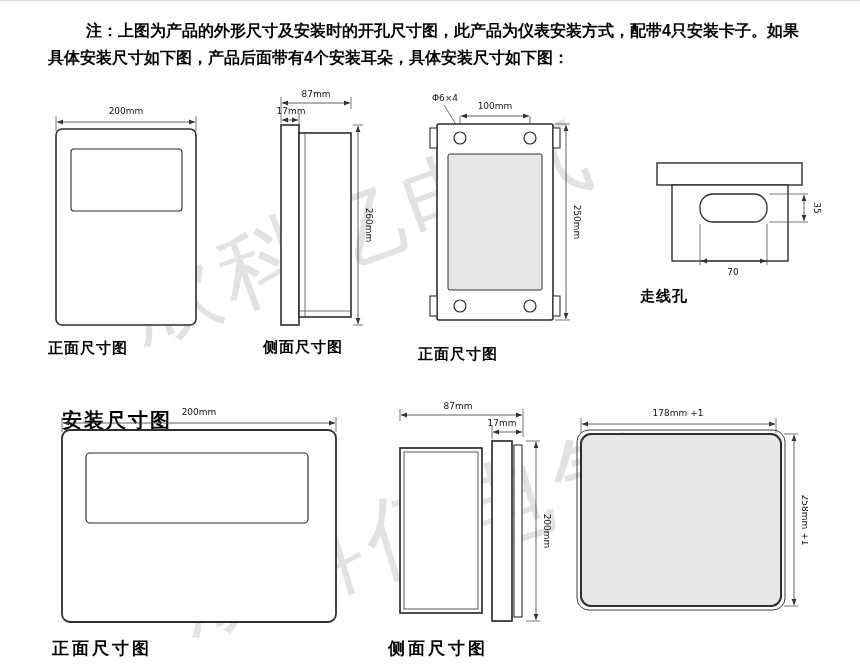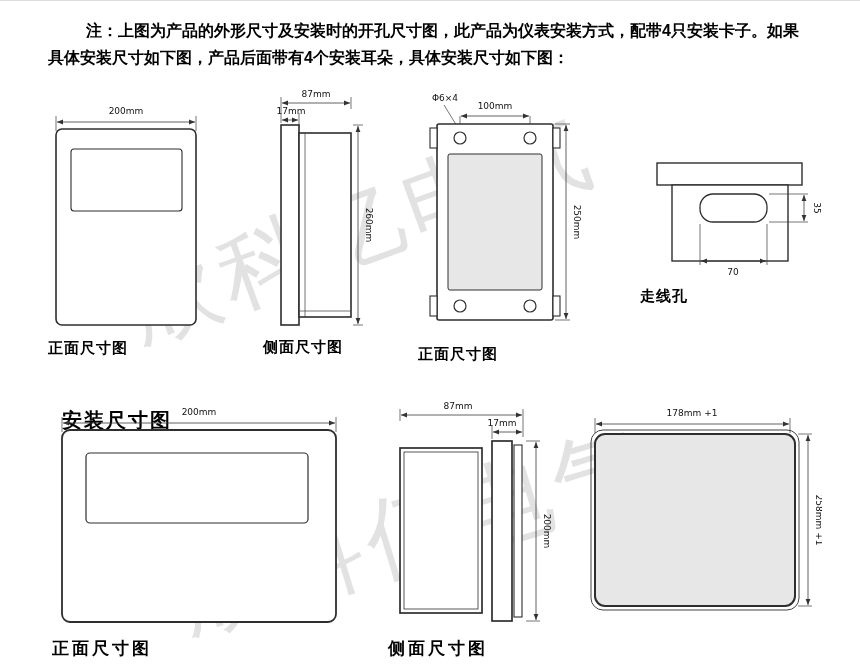--- a/index.html
+++ b/index.html
@@ -155,21 +155,21 @@
       <rect class="oline" x="104" y="42" width="20" height="180" stroke-width="1.7"></rect>
       <rect class="oline" x="126" y="46" width="8" height="172" stroke-width="1.1"></rect>
       <line class="extl" x1="138" y1="42" x2="152" y2="42"></line>
       <line class="extl" x1="138" y1="222" x2="152" y2="222"></line>
       <line class="diml" x1="148" y1="43" x2="148" y2="221" marker-start="url(#arr)" marker-end="url(#arr)"></line>
       <text x="156" y="132" text-anchor="middle" transform="rotate(90 156 132)">200mm</text>
     </svg>
     <div class="cap big">侧面尺寸图</div>
   </div>
 
-  <div class="blk" style="left:582px;top:402px;width:240px;">
+  <div class="blk" style="left:568px;top:402px;width:240px;">
     <svg width="240" height="228">
       <text x="110" y="13" text-anchor="middle">178mm +1</text>
       <line class="extl" x1="13" y1="15" x2="13" y2="30"></line>
       <line class="extl" x1="208" y1="15" x2="208" y2="30"></line>
       <line class="diml" x1="14" y1="21" x2="207" y2="21" marker-start="url(#arr)" marker-end="url(#arr)"></line>
       <rect x="9" y="27" width="208" height="180" rx="12" fill="none" stroke="#2e2e2e" stroke-width="0.9"></rect>
       <rect class="shade" x="13" y="31" width="200" height="172" rx="10" stroke-width="2"></rect>
       <line class="extl" x1="216" y1="31" x2="230" y2="31"></line>
       <line class="extl" x1="216" y1="203" x2="230" y2="203"></line>
       <line class="diml" x1="226" y1="32" x2="226" y2="202" marker-start="url(#arr)" marker-end="url(#arr)"></line>

